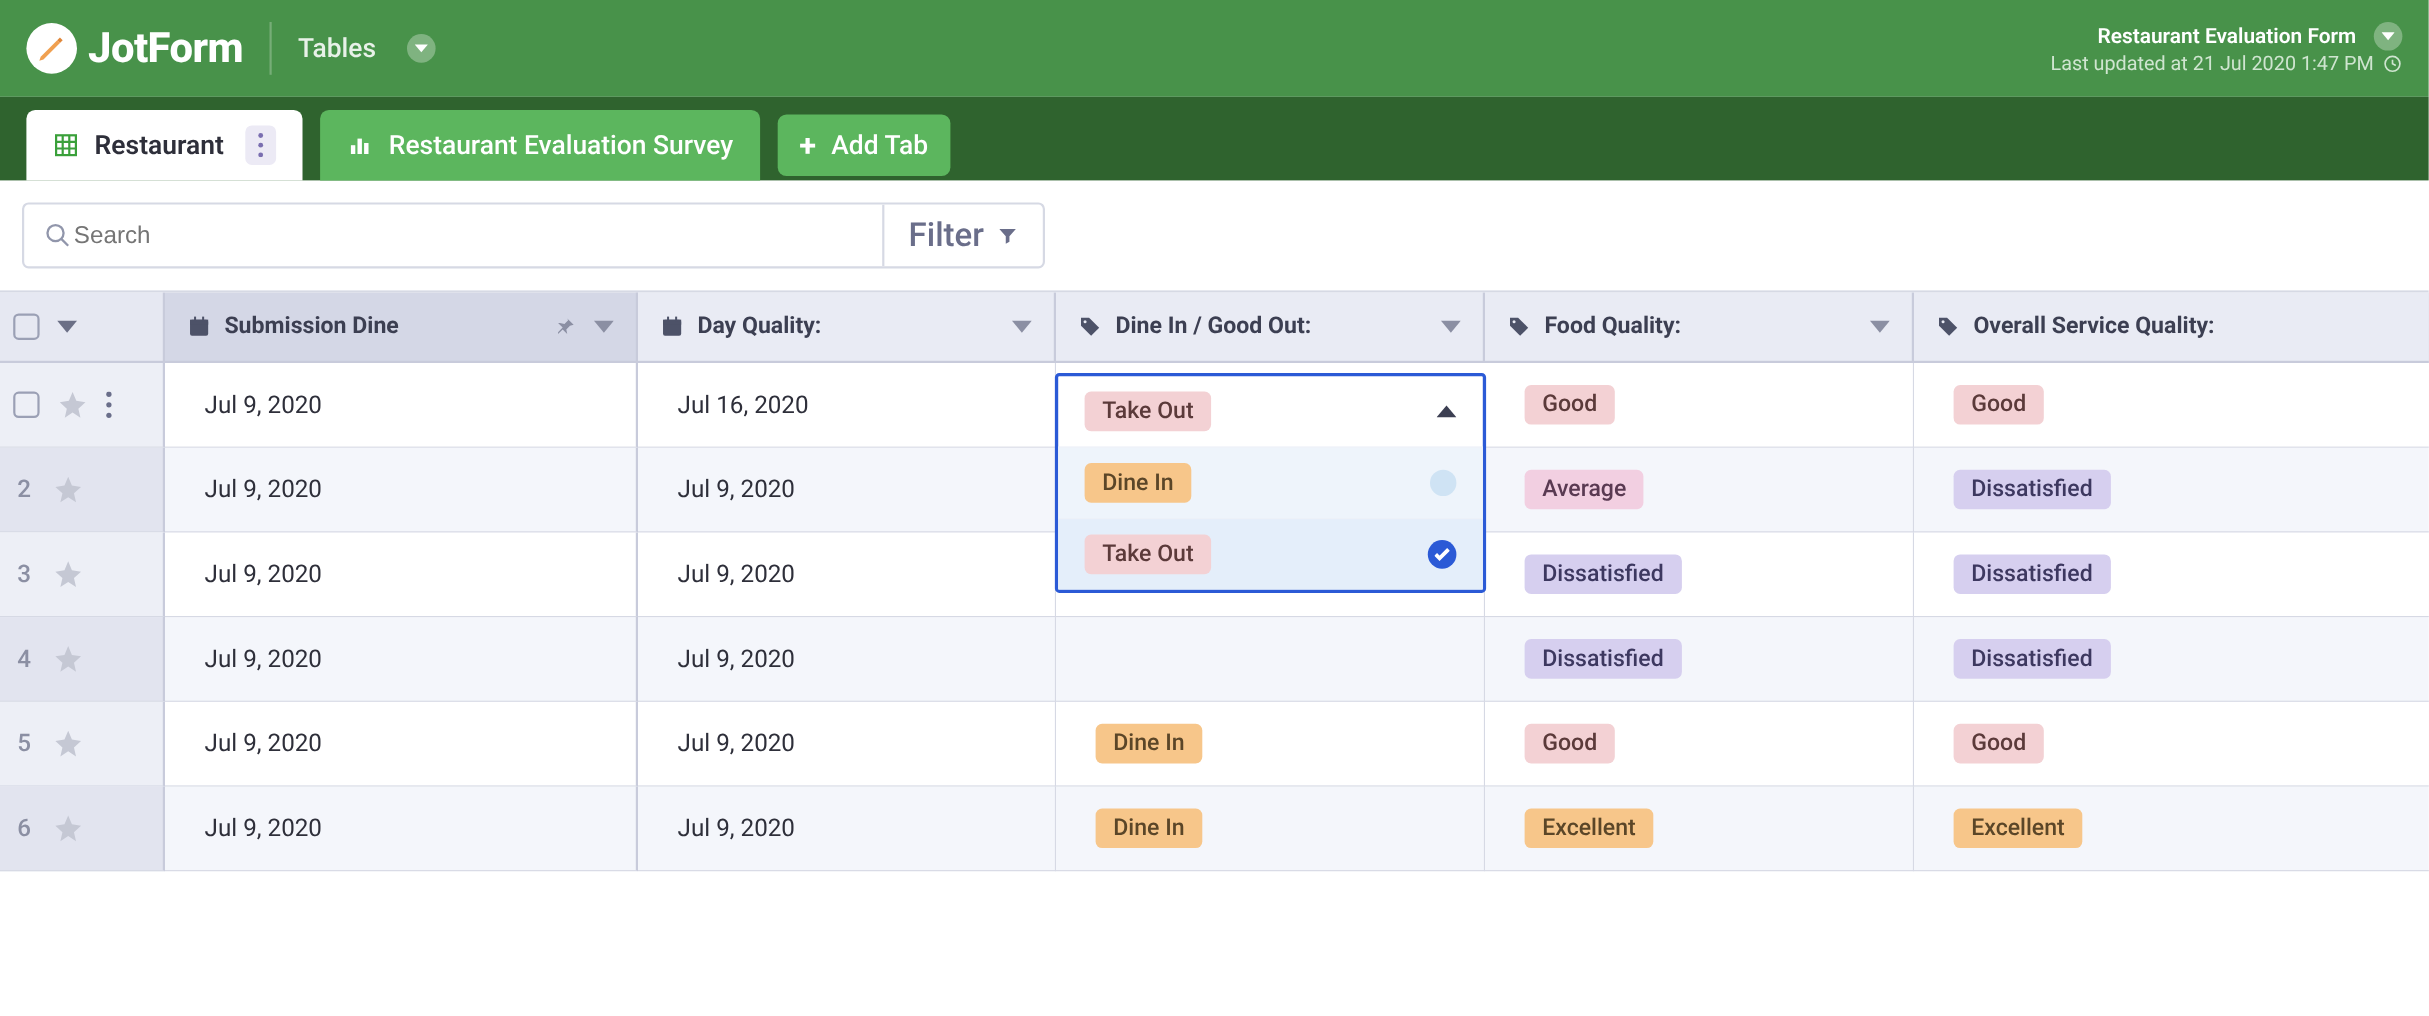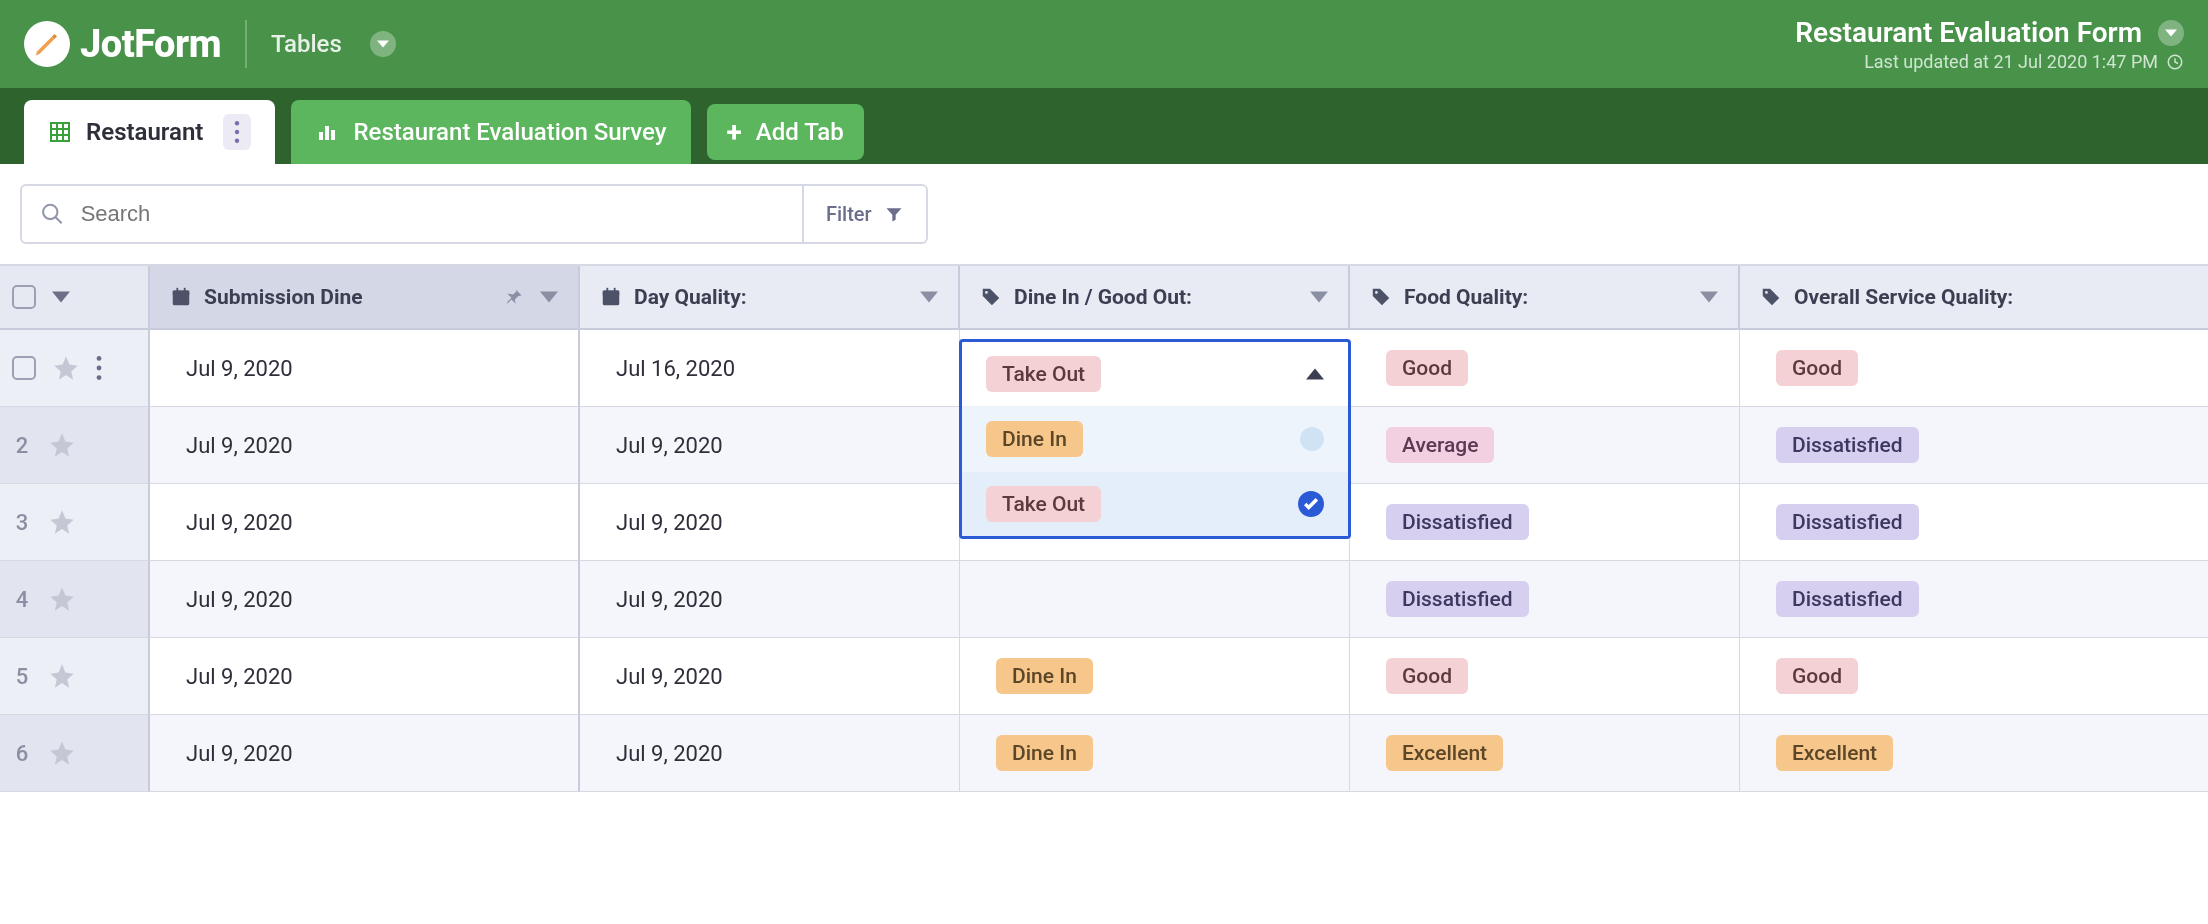--- a/index.html
+++ b/index.html
@@ -30,42 +30,42 @@
   .topbar { background: var(--green-header); height: 88px; display: flex; align-items: center; padding: 0 24px; color: #fff; justify-content: space-between; }
   .topbar-left { display: flex; align-items: center; gap: 20px; }
   .logo { display: flex; align-items: center; gap: 10px; }
   .logo-mark { width: 46px; height: 46px; background: #fff; border-radius: 50%; display: flex; align-items: center; justify-content: center; }
   .logo-text { font-weight: 800; font-size: 38px; letter-spacing: -0.5px; }
   .divider-v { width: 2px; height: 48px; background: rgba(255,255,255,0.25); margin: 0 4px; }
   .section-label { font-size: 24px; font-weight: 500; color: #e8f1e8; }
   .chev-circle { width: 26px; height: 26px; border-radius: 50%; background: rgba(255,255,255,0.3); display: inline-flex; align-items: center; justify-content: center; margin-left: 8px; }
   .chev-circle svg { width: 12px; height: 12px; fill: #fff; }
   .topbar-right { text-align: right; }
-  .form-title { font-size: 28px; font-weight: 600; display: flex; align-items: center; justify-content: flex-end; gap: 8px; }
+  .form-title { font-size: 19px; font-weight: 600; display: flex; align-items: center; justify-content: flex-end; gap: 8px; }
   .form-sub { font-size: 18px; color: #cfe5d0; margin-top: 2px; display: flex; align-items: center; justify-content: flex-end; gap: 8px; }
   .form-sub svg { width: 18px; height: 18px; stroke: #cfe5d0; fill: none; }
 
   
   .tabs-wrap { background: #2f632e; height: 76px; display: flex; align-items: flex-end; padding-left: 24px; gap: 16px; }
   .tab { display: flex; align-items: center; gap: 14px; padding: 0 24px; height: 64px; border-radius: 8px 8px 0 0; font-size: 24px; font-weight: 600; cursor: pointer; }
   .tab.active { background: #fff; color: var(--text-dark); }
   .tab.green { background: var(--green-light); color: #fff; font-weight: 500; }
   .tab.add { background: var(--green-light); color: #fff; font-weight: 500; height: 56px; border-radius: 8px; margin-bottom: 4px; padding: 0 20px; }
   .tab .grid-icon, .tab .chart-icon { width: 24px; height: 24px; }
   .tab .menu-dots { width: 28px; height: 36px; border-radius: 6px; background: #eceaf5; display: flex; align-items: center; justify-content: center; margin-left: 6px; }
   .tab .menu-dots svg { width: 6px; height: 22px; fill: #7a6eb0; }
   .tab.add .plus { font-size: 28px; font-weight: 700; }
 
   
   .toolbar { padding: 20px; display: flex; }
   .search-box { display: flex; border: 2px solid var(--border); border-radius: 6px; overflow: hidden; }
-  .search-input-wrap { display: flex; align-items: center; gap: 14px; padding: 0 18px; width: 780px; height: 56px; }
+  .search-input-wrap { display: flex; align-items: center; padding: 0 18px; width: 780px; height: 56px; }
   .search-input-wrap svg { width: 26px; height: 26px; stroke: #9196ab; }
   .search-input { border: none; outline: none; font-size: 22px; color: var(--text-light); width: 100%; background: transparent; }
-  .filter-btn { border-left: 2px solid var(--border); display: flex; align-items: center; gap: 12px; padding: 0 22px; cursor: pointer; color: var(--purple); font-size: 20px; font-weight: 500; }
+  .filter-btn { border-left: 2px solid var(--border); display: flex; align-items: center; gap: 12px; padding: 0 22px; cursor: pointer; color: var(--purple); font-size: 30px; font-weight: 500; }
   .filter-btn svg { width: 20px; height: 20px; fill: var(--purple); }
 
   
   .table { border-top: 2px solid var(--border); }
   .hdr-row, .row { display: grid; grid-template-columns: 150px 430px 380px 390px 390px 470px; align-items: stretch; }
   .hdr-row { height: 64px; }
   .hdr-cell { background: var(--header-cell-bg-alt); border-right: 2px solid #c8cbdb; border-bottom: 2px solid #c8cbdb; display: flex; align-items: center; padding: 0 20px; gap: 12px; color: #3c3f52; font-weight: 700; font-size: 21px; position: relative; }
   .hdr-cell.first { background: #e6e8f2; padding: 0 12px; gap: 16px; }
   .hdr-cell.highlight { background: var(--header-cell-bg); }
   .hdr-cell .grow { flex: 1; }

